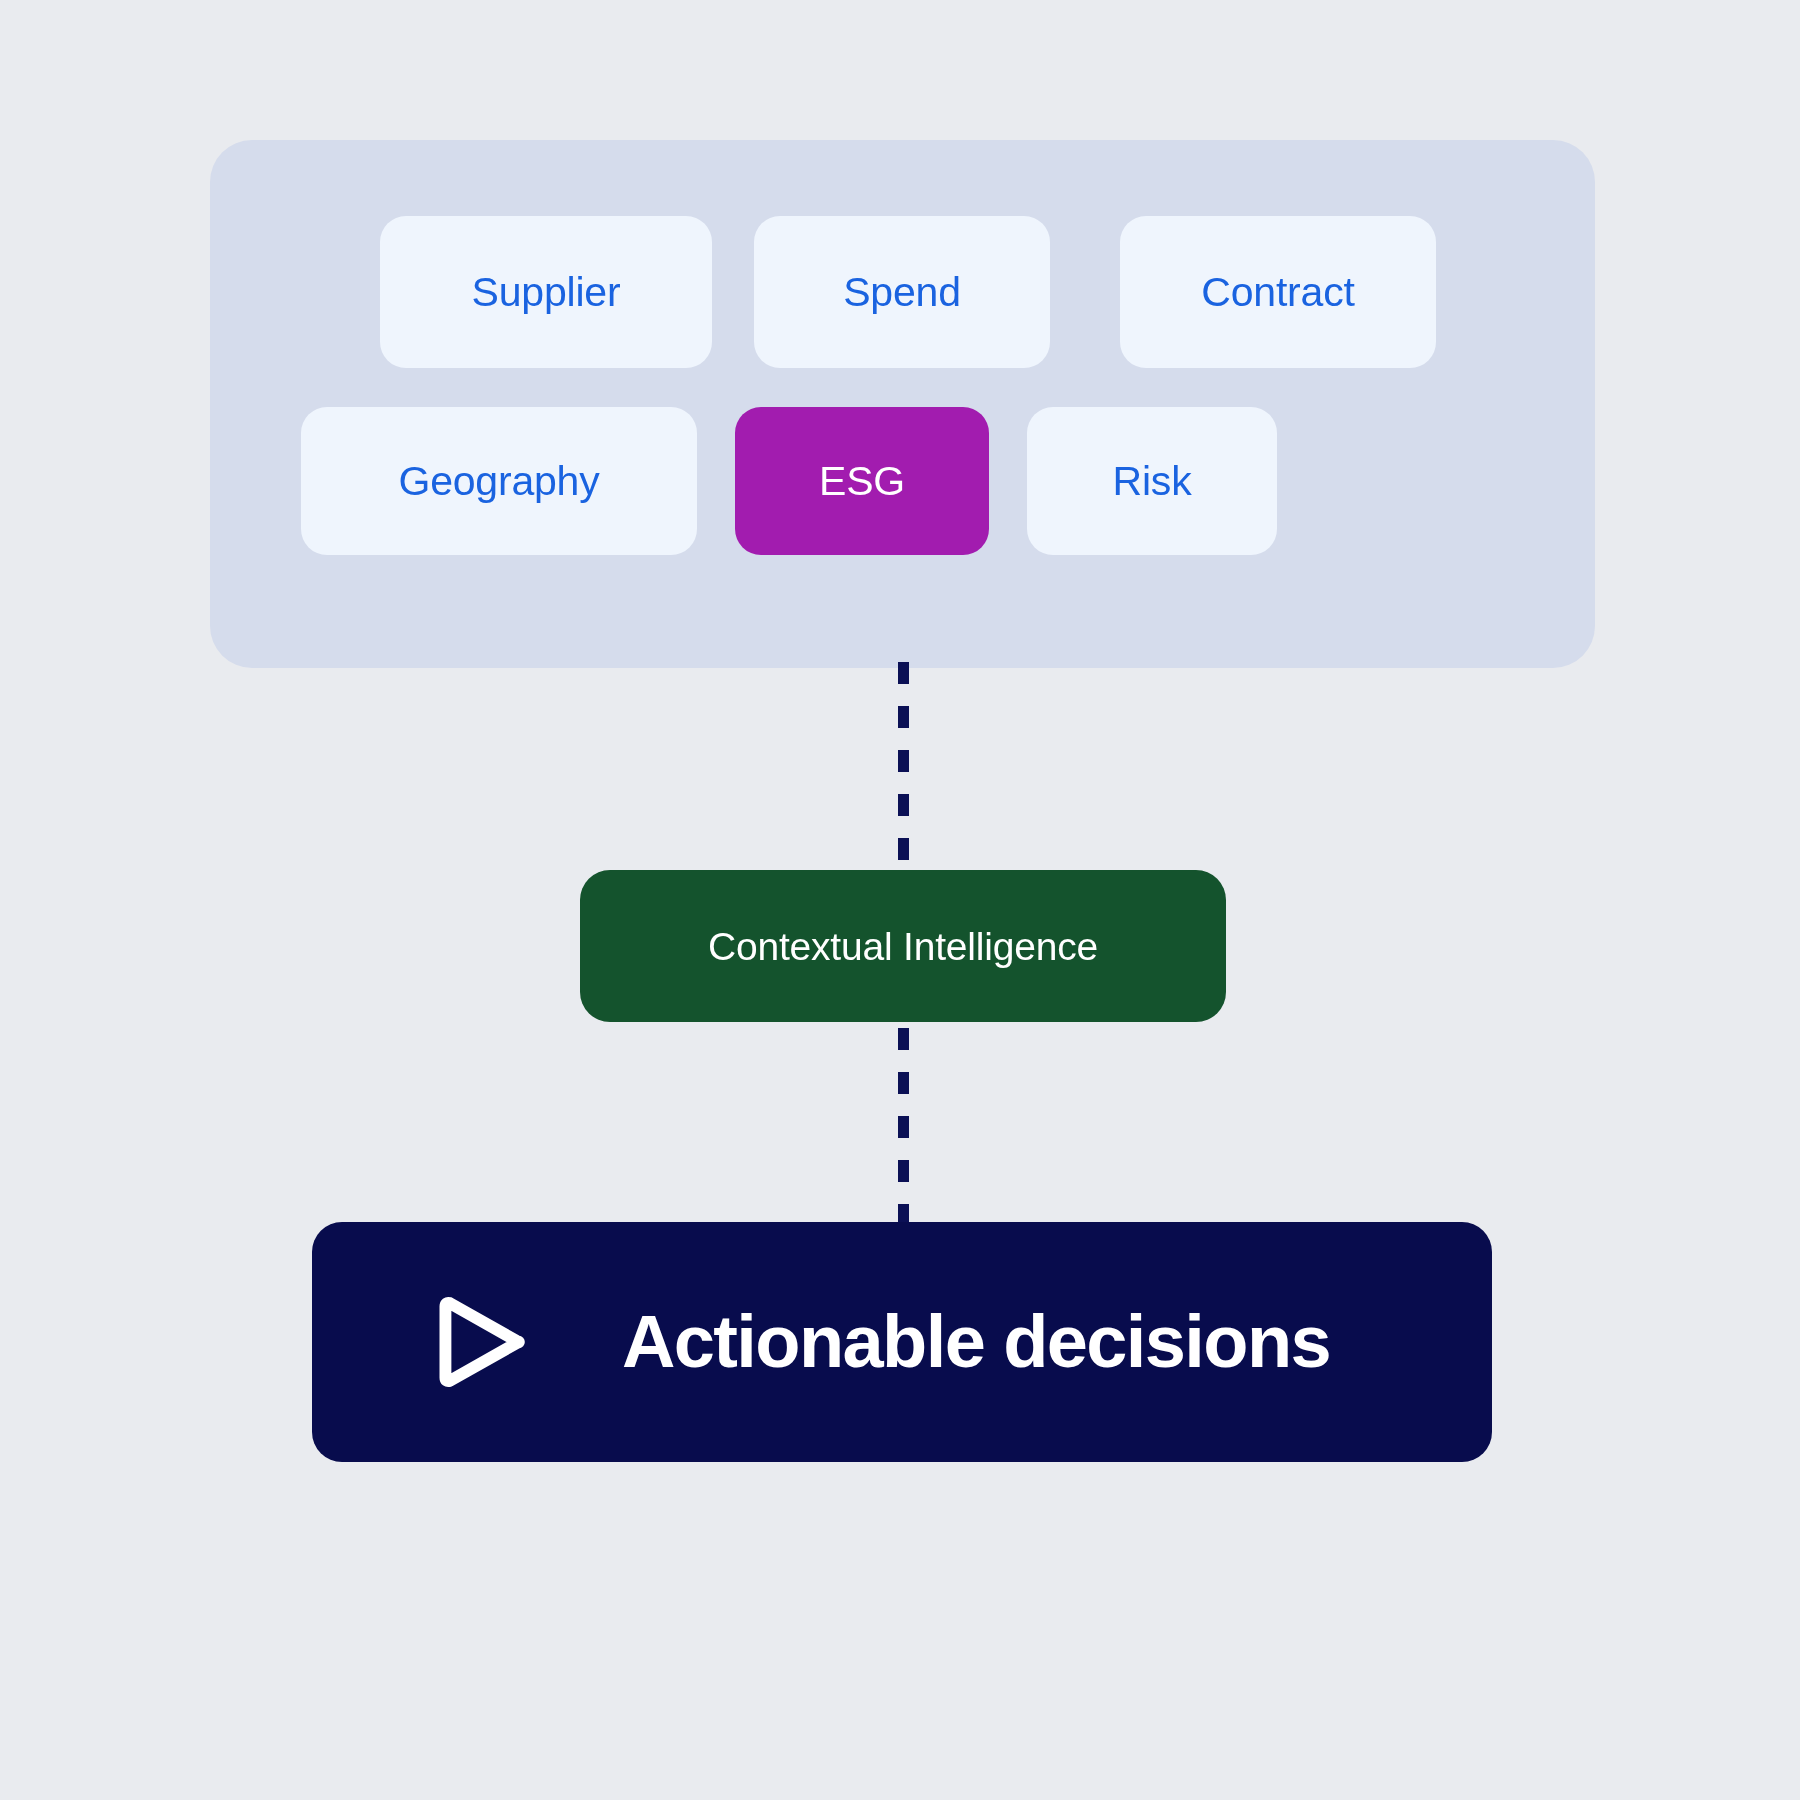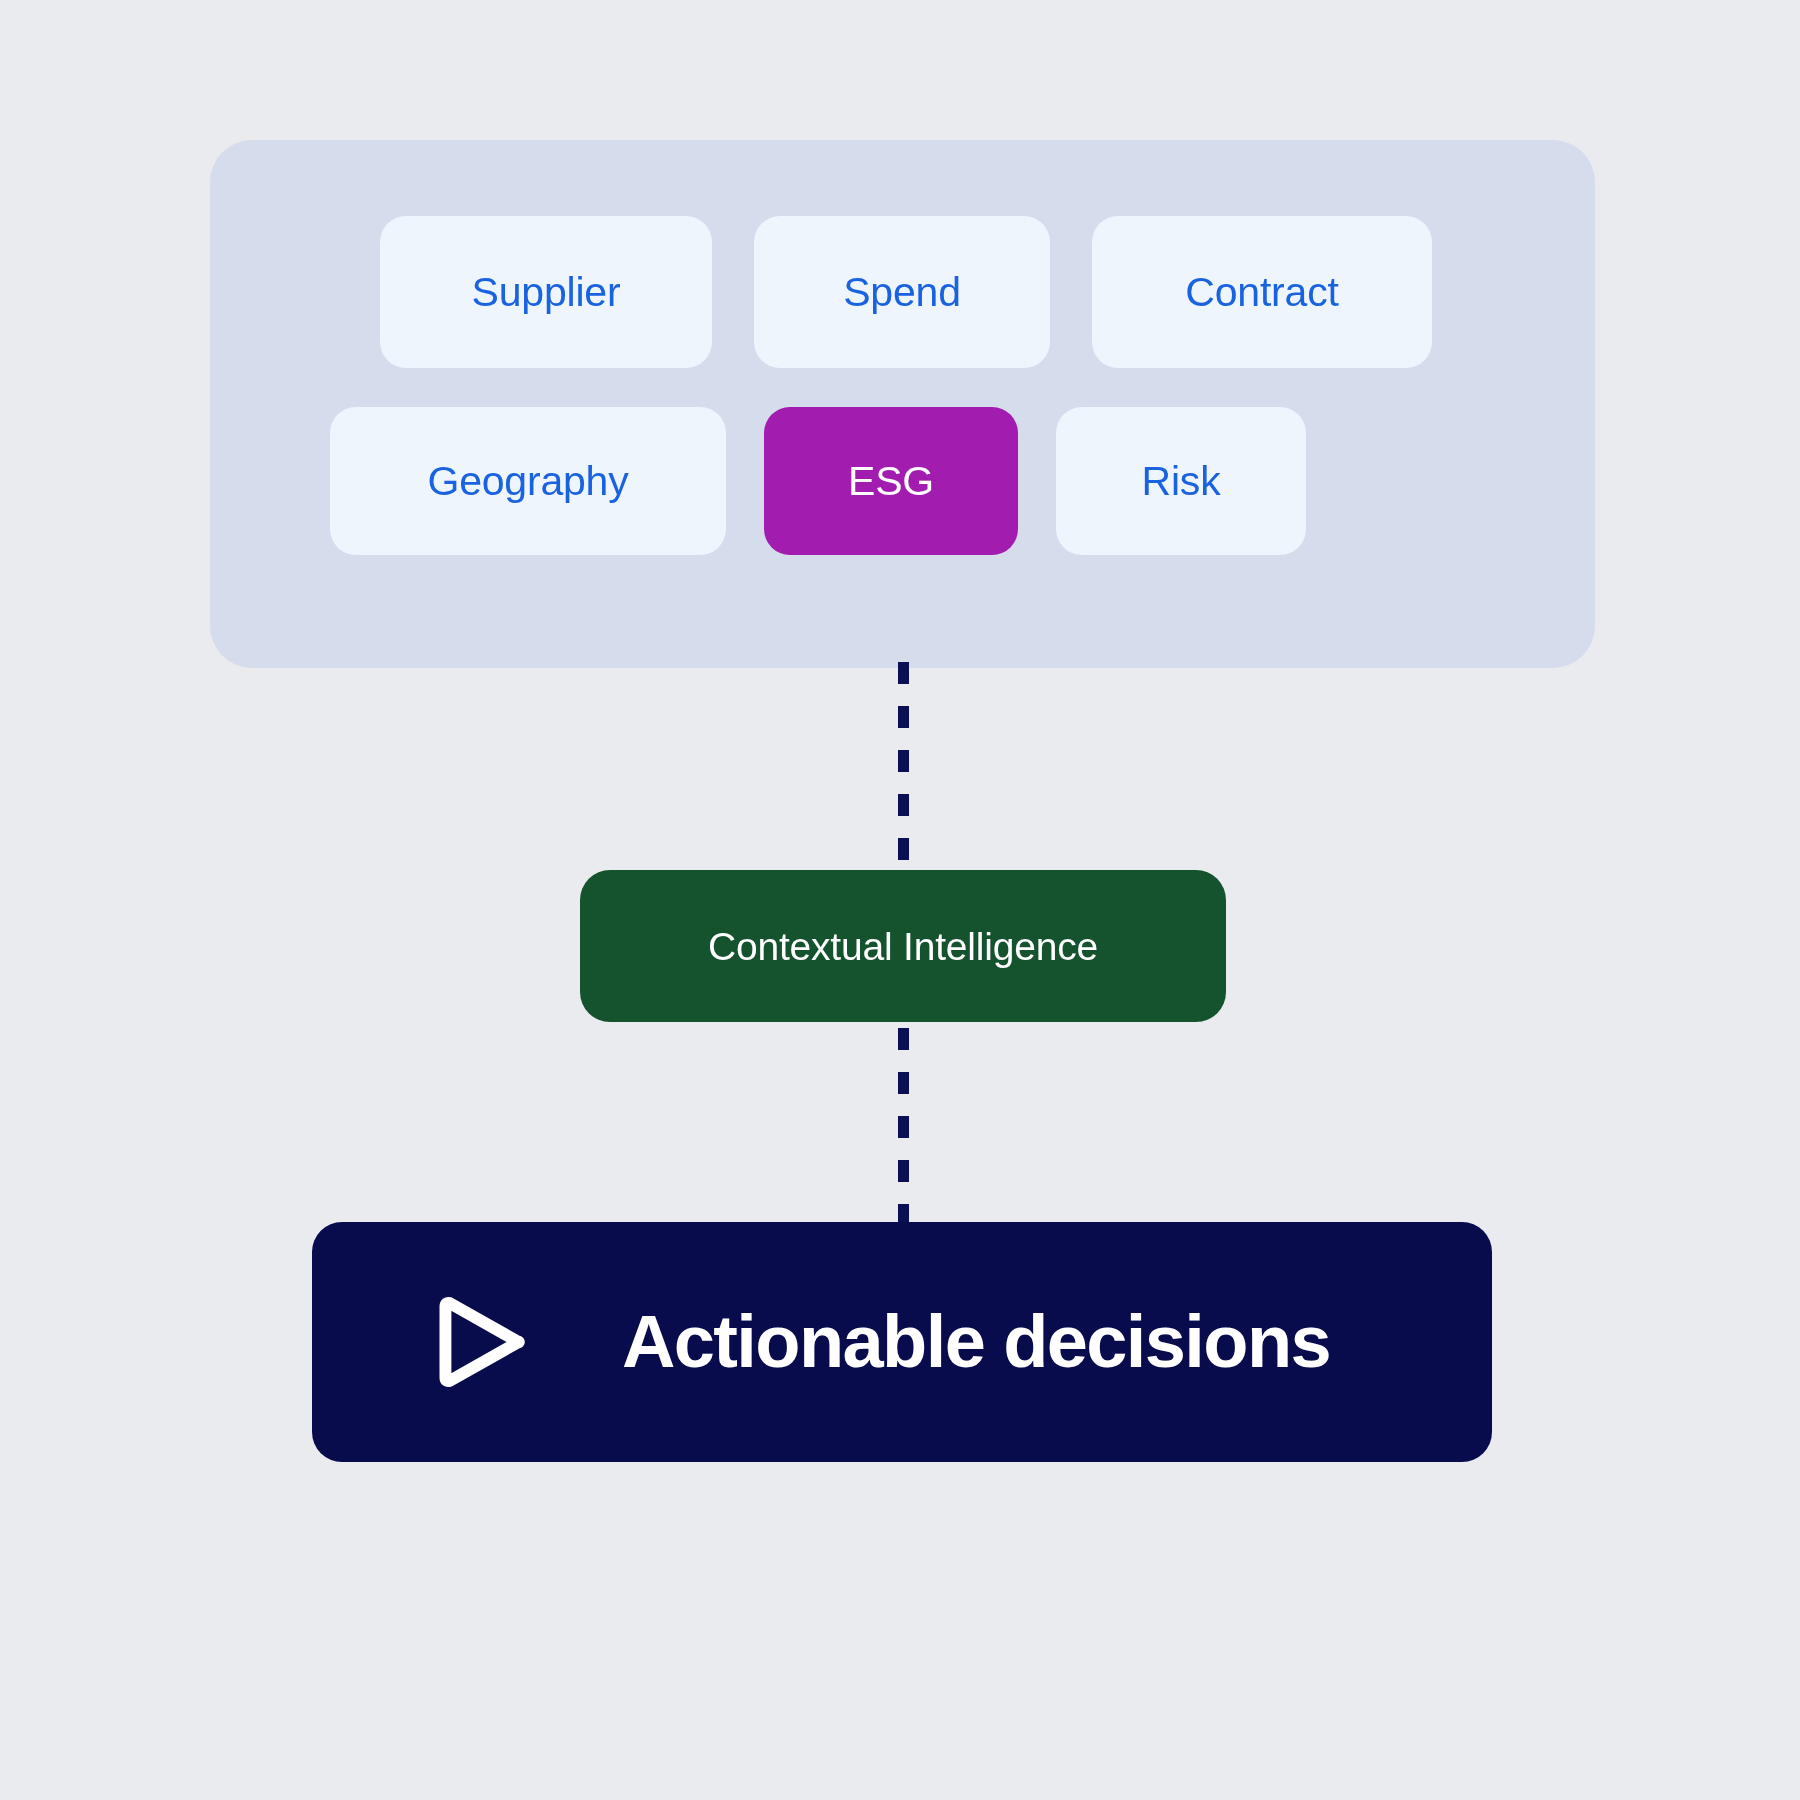--- a/index.html
+++ b/index.html
@@ -30,42 +30,42 @@
     border-radius: 42px;
   }
 
   .chip-row {
     position: absolute;
     display: flex;
     align-items: center;
   }
 
   .chip-row-1 { left: 0; top: 76px; width: 100%; padding-left: 170px; gap: 42px; }
-  .chip-row-2 { left: 0; top: 267px; width: 100%; padding-left: 120px; gap: 38px; }
+  .chip-row-2 { left: 0; top: 267px; width: 100%; padding-left: 91px; gap: 38px; }
 
   .chip {
     background: #eff5fd;
     border-radius: 26px;
     color: #1a63e0;
     font-size: 41px;
     font-weight: 400;
     letter-spacing: -0.2px;
     display: flex;
     align-items: center;
     justify-content: center;
     white-space: nowrap;
     line-height: 1;
   }
 
   .chip.r1 { height: 152px; }
   .chip.r2 { height: 148px; }
 
   .chip-spend     { width: 296px; }
   .chip-supplier  { width: 332px; }
-  .chip-contract  { width: 340px; }
+  .chip-contract  { width: 316px; margin-left: 28px; }
   .chip-geography { width: 396px; }
   .chip-esg       { width: 254px; background: #a21caf; color: #ffffff; }
   .chip-risk      { width: 250px; }
 
   
   .connector {
     position: absolute;
     left: 898px;
     width: 11px;
     background-image: linear-gradient(

